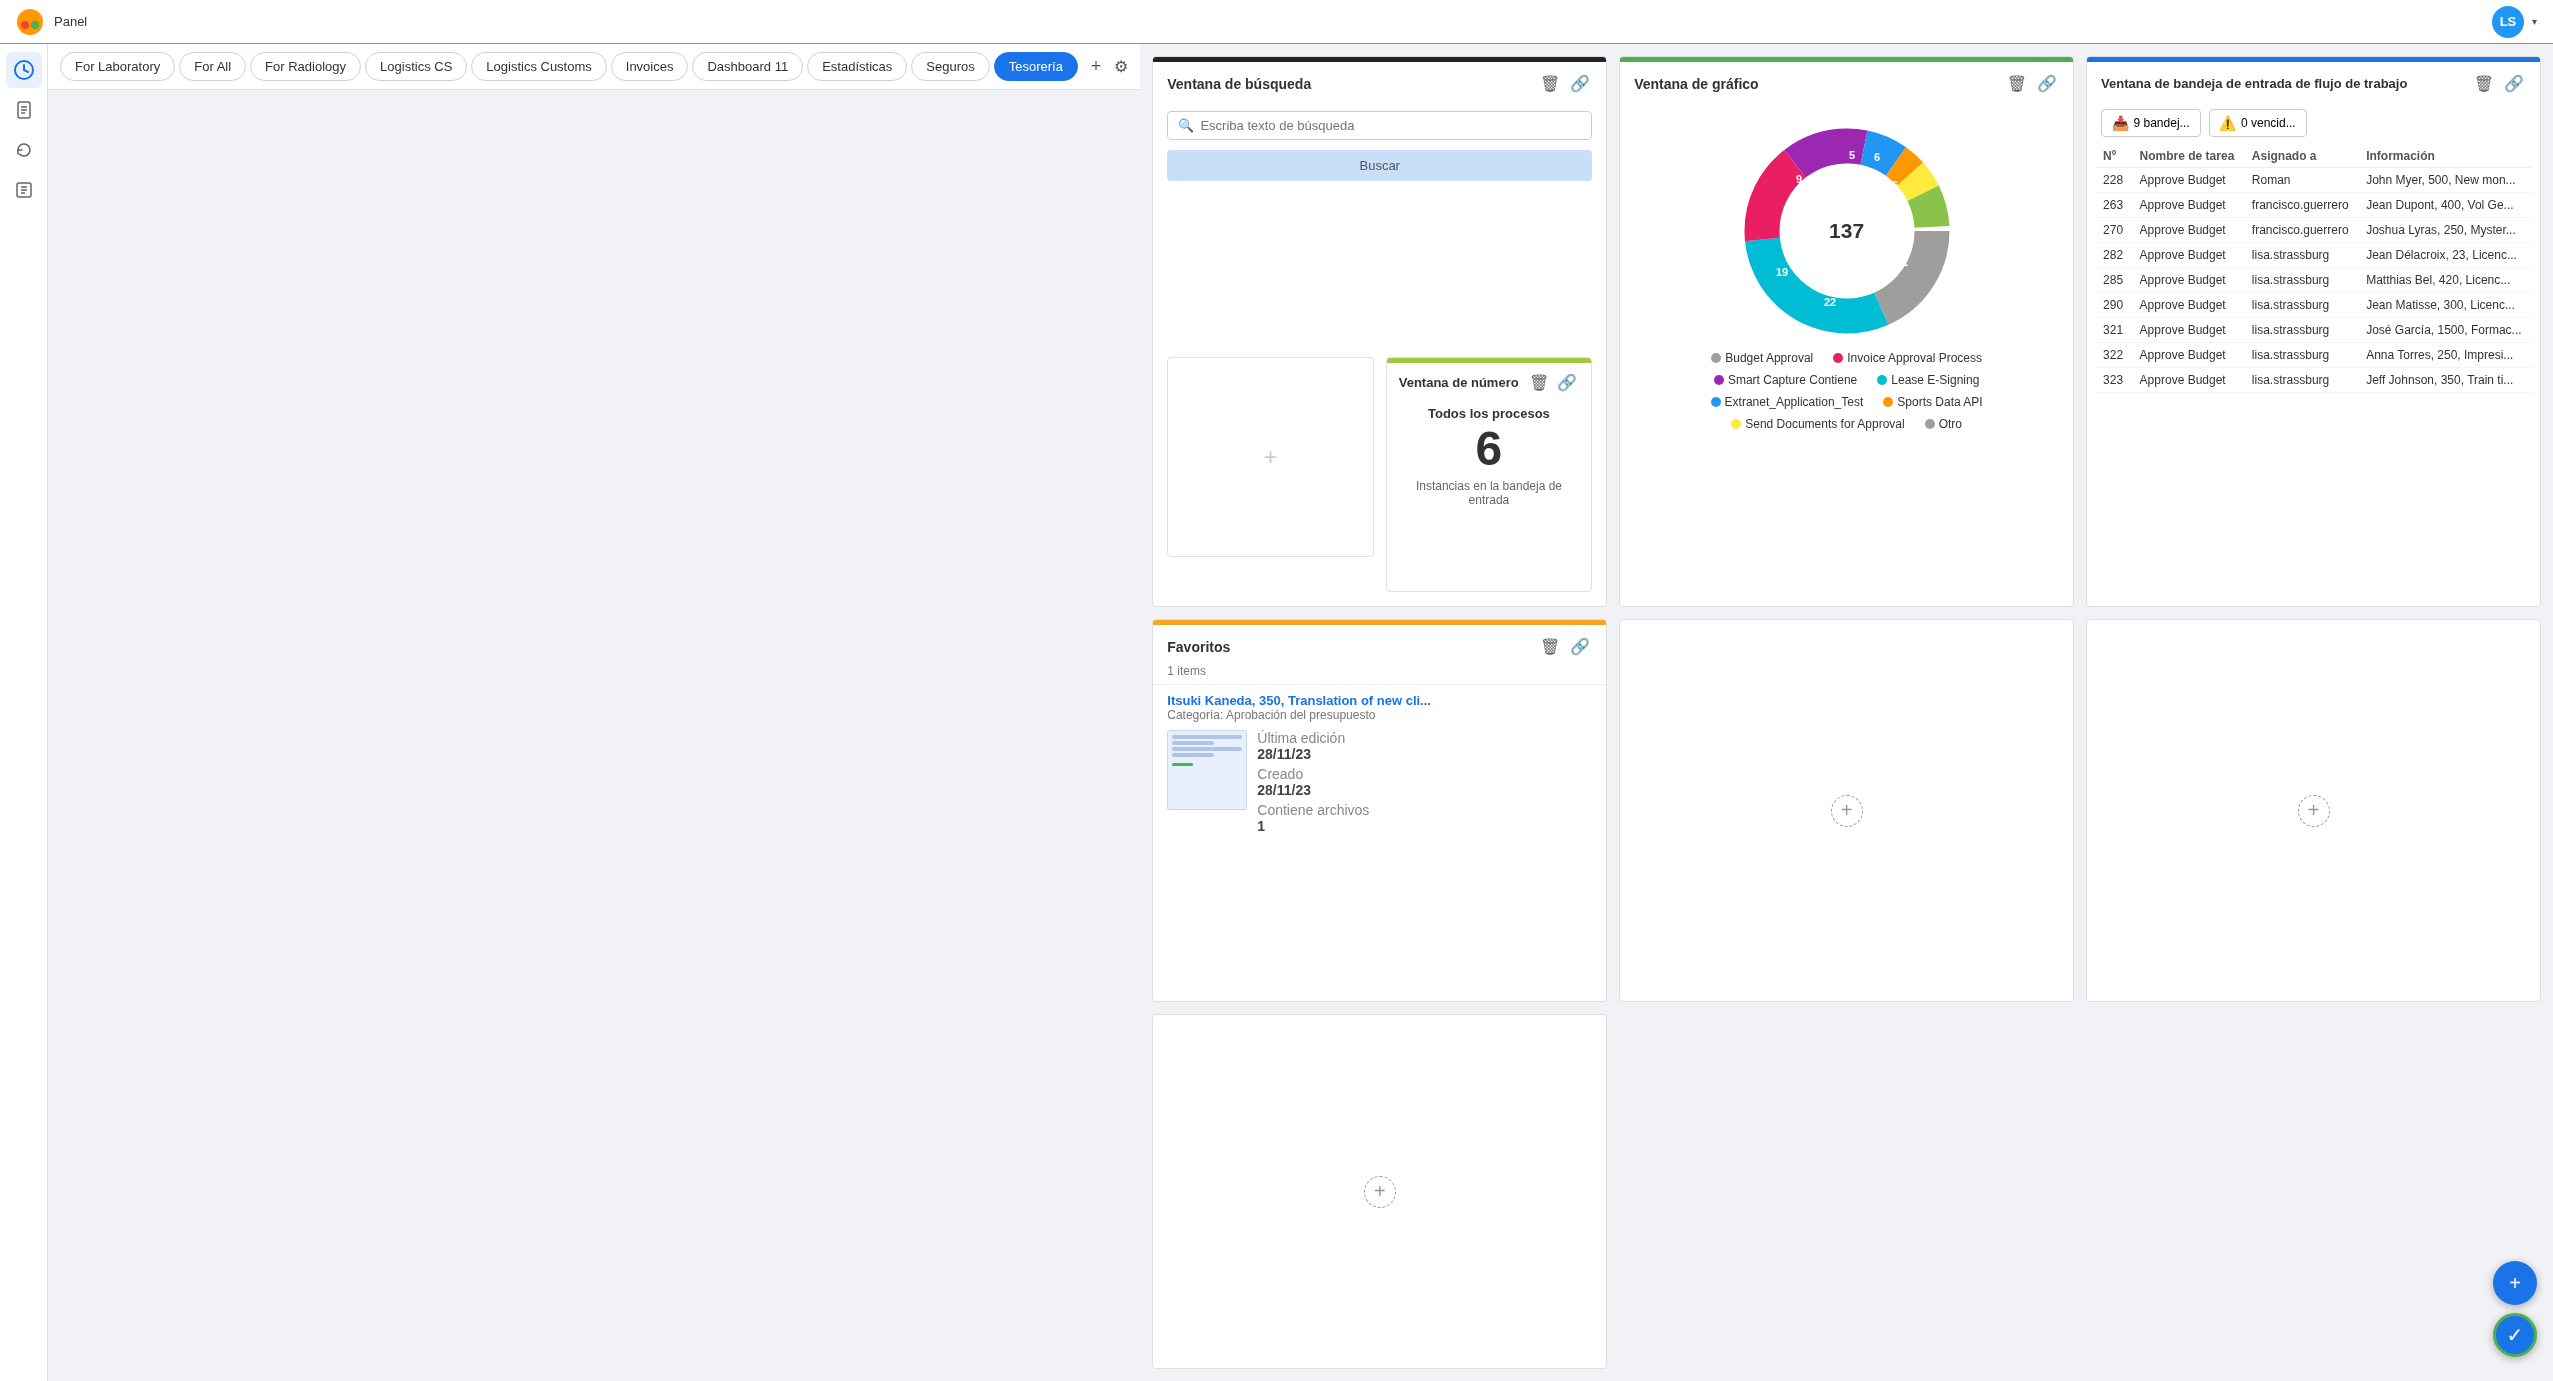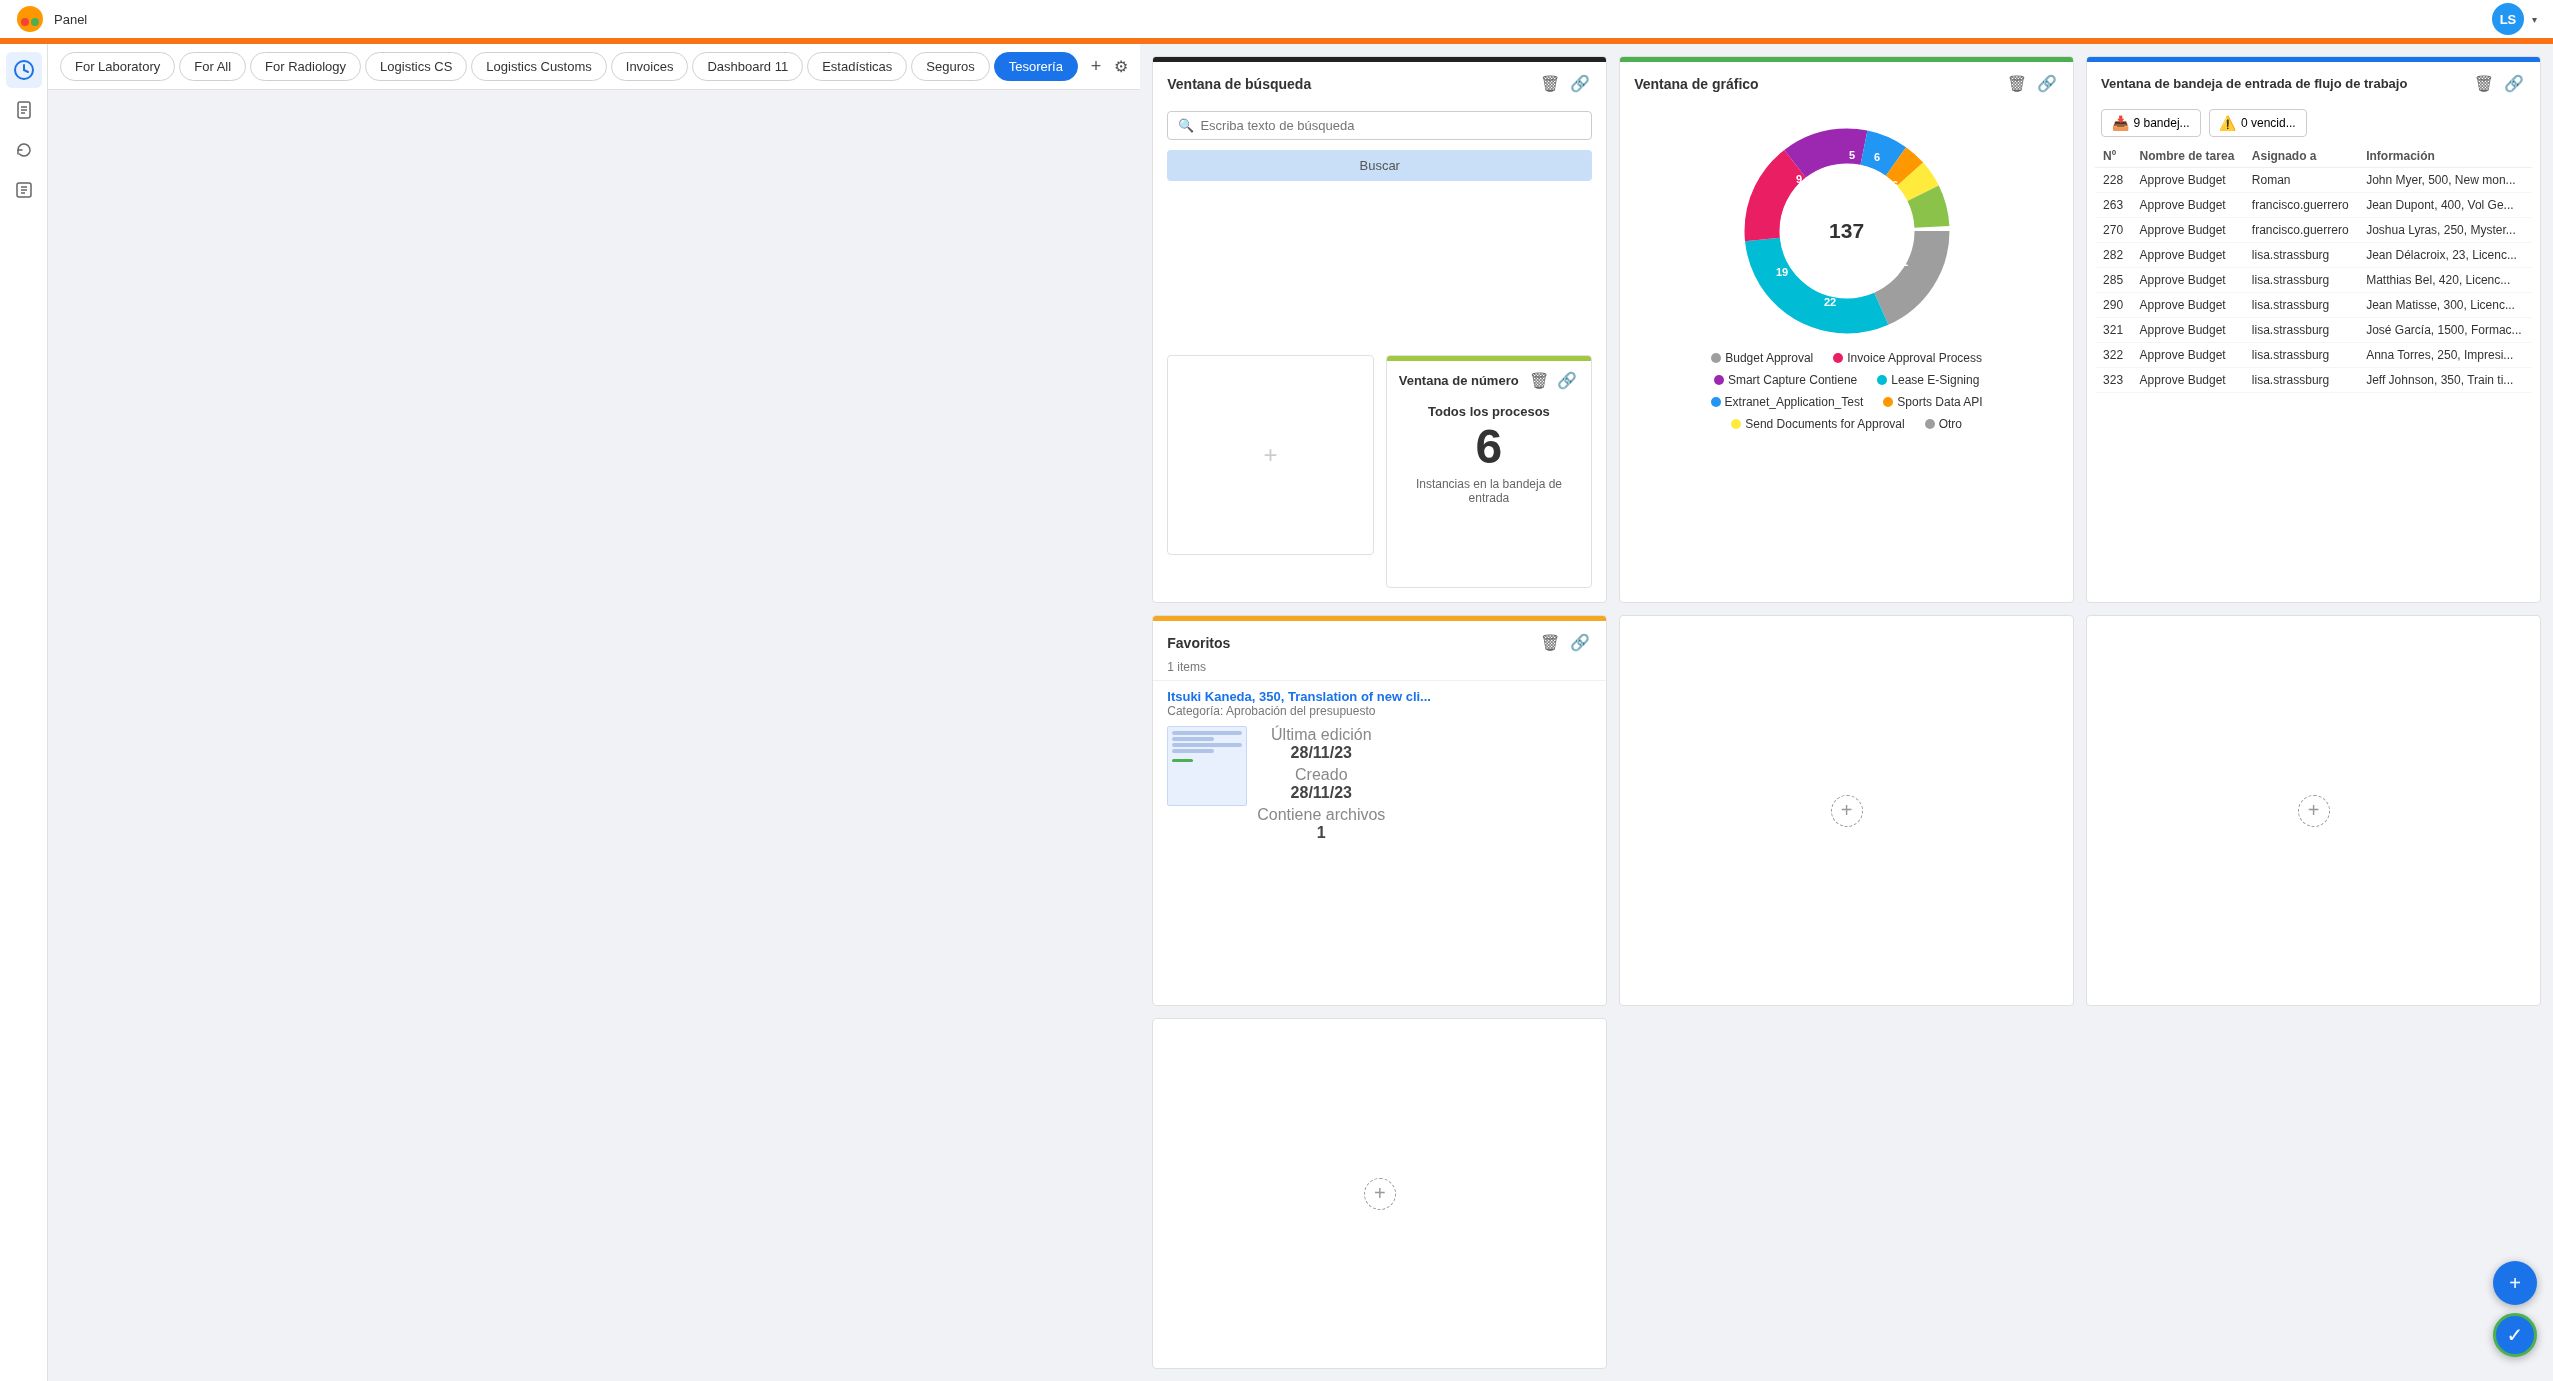--- a/index.html
+++ b/index.html
@@ -2,21 +2,21 @@
 <html><head>
   <meta charset="utf-8">
   <style>
     * { box-sizing: border-box; margin: 0; padding: 0; }
     body { font-family: Arial, sans-serif; font-size: 13px; background: #f0f2f5; color: #333; overflow-x: hidden; }
 
     
     .topbar {
       display: flex; align-items: center; justify-content: space-between;
       background: #fff; padding: 18px 16px; height: 44px;
-      border-bottom: 6px solid #f97316; position: relative; z-index: 10;
+      border-bottom: 1px solid #f97316; position: relative; z-index: 10;
     }
     .topbar-left { display: flex; align-items: center; gap: 10px; }
     .topbar-right { display: flex; align-items: center; gap: 8px; }
     .user-avatar {
       width: 32px; height: 32px; border-radius: 50%;
       background: #2196f3; color: #fff; display: flex; align-items: center; justify-content: center;
       font-size: 13px; font-weight: bold; cursor: pointer; margin-left: 26px;
     }
     .chevron-icon { color: #555; font-size: 10px; cursor: pointer; }
 
@@ -138,21 +138,21 @@
     .fav-item-title { font-size: 13px; font-weight: 600; color: #1a73e8; }
     .fav-item-cat { font-size: 12px; color: #777; margin-bottom: 8px; }
     .fav-item-content { display: flex; gap: 10px; }
     .fav-thumbnail {
       width: 80px; height: 80px; background: #e8f0fe;
       border: 1px solid #c5d8f8; border-radius: 2px; flex-shrink: 0;
       display: flex; flex-direction: column; padding: 4px; gap: 2px;
     }
     .thumb-line { height: 4px; background: #b0c4e8; border-radius: 2px; }
     .thumb-line.short { width: 60%; }
-    .fav-meta { font-size: 16px; color: #444; text-align: center; }
+    .fav-meta { font-size: 14px; color: #444; }
     .fav-meta-row { margin-bottom: 4px; }
     .fav-meta-label { color: #888; }
     .fav-meta-value { font-weight: 600; }
 
     
     .fab-container {
       position: fixed; bottom: 24px; right: 16px;
       display: flex; flex-direction: column; gap: 8px; align-items: center;
     }
     .fab-btn {

